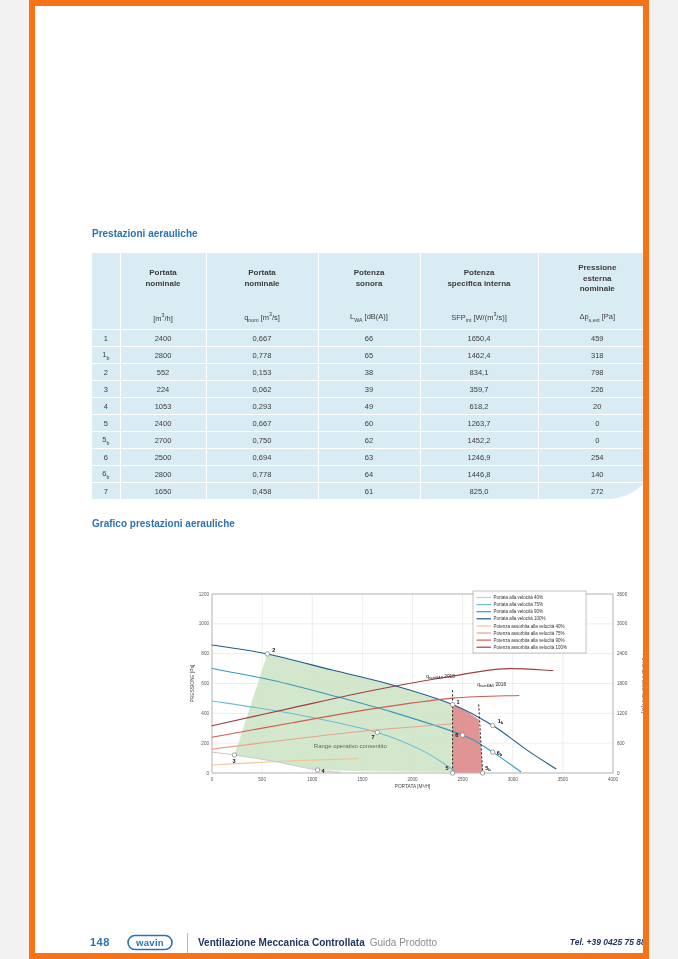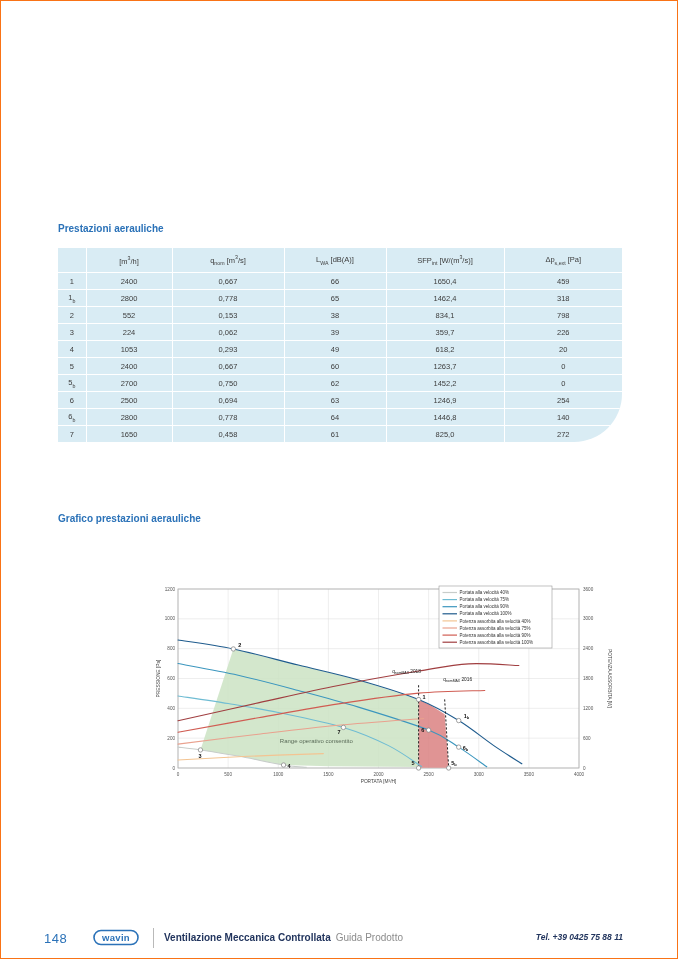--- a/index.html
+++ b/index.html
@@ -1,32 +1,32 @@
 <!DOCTYPE html>
 <html><head>
 <meta charset="utf-8">
 <style>
   html,body{margin:0;padding:0;background:#f2f2f2;}
-  .page{position:relative;width:678px;height:959px;background:#fff;margin:0 auto;
-        font-family:"Liberation Sans",sans-serif;border:1px solid #f97316;box-sizing:border-box;overflow:hidden;}
+  .page{position:relative;width:620px;height:959px;background:#fff;margin:0 auto;
+        font-family:"Liberation Sans",sans-serif;border:6px solid #f97316;box-sizing:border-box;overflow:hidden;}
   .section-title{position:absolute;left:57px;font-size:10px;font-weight:bold;color:#2b72b8;}
   #title-table{top:222px;}
   #title-chart{top:512px;text-align:center;}
   .table-panel{position:absolute;left:57px;top:247px;width:564px;background:#d9ecf4;
                border-bottom-right-radius:48px;overflow:hidden;}
   .table-panel table{border-collapse:collapse;width:100%;table-layout:fixed;}
   .table-panel th,.table-panel td{text-align:center;vertical-align:middle;color:#3c3c3c;padding:0;}
   .table-panel th{font-size:8px;font-weight:bold;height:52px;white-space:pre-line;line-height:1.35;}
   .table-panel tr.units td{font-size:7.5px;height:24px;}
   .table-panel tbody td{font-size:7.5px;height:16px;border-top:1px solid #fff;}
   .table-panel th+th,.table-panel td+td{border-left:1px solid #fff;}
   sub,sup{font-size:70%;}
   .chart-wrap{position:absolute;left:150px;top:582px;width:478px;height:208px;}
   .footer{position:absolute;left:0;top:922px;width:678px;height:30px;}
-  .footer .pagenum{position:absolute;left:43px;top:8px;font-size:13px;font-weight:normal;color:#2b72b8;letter-spacing:.5px;}
+  .footer .pagenum{position:absolute;left:55px;top:8px;font-size:11px;font-weight:bold;color:#2b72b8;letter-spacing:.5px;}
   .footer .logo{position:absolute;left:92px;top:6px;}
   .footer .divider{position:absolute;left:152px;top:5px;width:1px;height:20px;background:#b9b9b9;}
   .footer .doc{position:absolute;left:163px;top:9px;font-size:10px;color:#22355e;white-space:nowrap;}
   .footer .doc .t{font-weight:bold;}
   .footer .doc .s{color:#8c8c8c;margin-left:5px;font-weight:normal;}
   .footer .phone{position:absolute;right:56px;top:9px;font-size:8.5px;font-weight:bold;color:#22355e;white-space:nowrap;font-style:italic;}
 </style>
 </head>
 <body>
 
@@ -38,20 +38,34 @@
     <table id="perf-table">
         <colgroup>
           <col style="width: 28px;">
           <col style="width: 86px;">
           <col style="width: 112px;">
           <col style="width: 102px;">
           <col style="width: 118px;">
           <col style="width: 118px;">
         </colgroup>
         <thead>
+          <tr>
+            <th></th>
+            <th>Portata
+nominale</th>
+            <th>Portata
+nominale</th>
+            <th>Potenza
+sonora</th>
+            <th>Potenza
+specifica interna</th>
+            <th>Pressione
+esterna
+nominale</th>
+          </tr>
           <tr class="units">
             <td></td>
             <td>[m<sup>3</sup>/h]</td>
             <td>q<sub>nom</sub> [m<sup>3</sup>/s]</td>
             <td>L<sub>WA</sub> [dB(A)]</td>
             <td>SFP<sub>int</sub> [W/(m<sup>3</sup>/s)]</td>
             <td>Δp<sub>s,ext</sub> [Pa]</td>
           </tr>
         </thead>
         <tbody>

